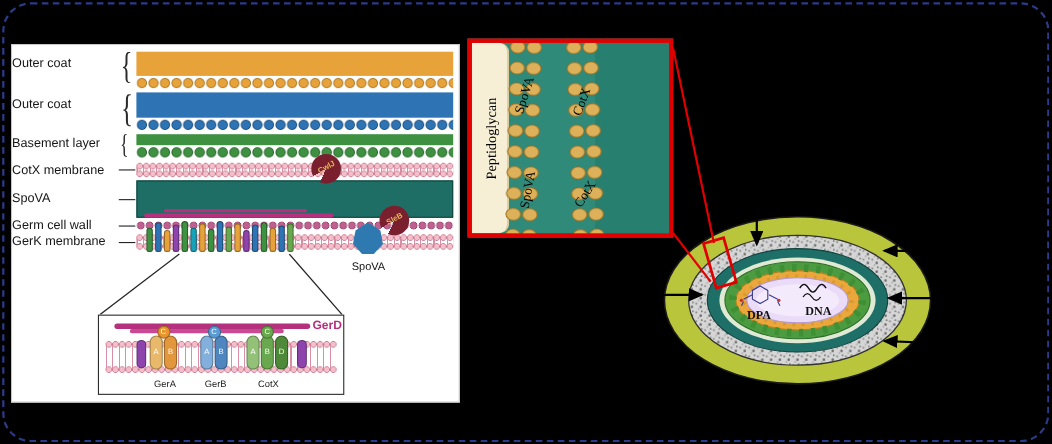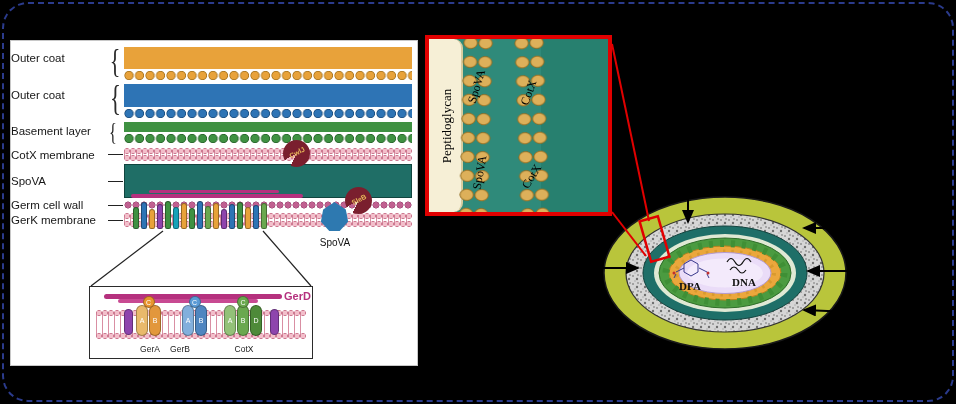--- a/index.html
+++ b/index.html
@@ -161,21 +161,21 @@
       <div class="rg" style="left:134px">
         <div class="cap" style="background:#6AA84F">C</div>
         <div class="ovr">
           <span style="background:#93C178">A</span>
           <span style="background:#6AA84F">B</span>
           <span style="background:#4E8A39">D</span>
         </div>
       </div>
 
       <div class="gname" style="left:40px">GerA</div>
-      <div class="gname" style="left:70px">GerB</div>
+      <div class="gname" style="left:86px">GerB</div>
       <div class="gname" style="left:134px">CotX</div>
     </div>
   </div>
 
   <div class="zoom-panel">
     <div class="zp-right"></div>
     <div class="pg-band"></div>
     <div class="chain chain-spova"></div>
     <div class="chain chain-cotx"></div>
     <div class="pg-label">Peptidoglycan</div>

